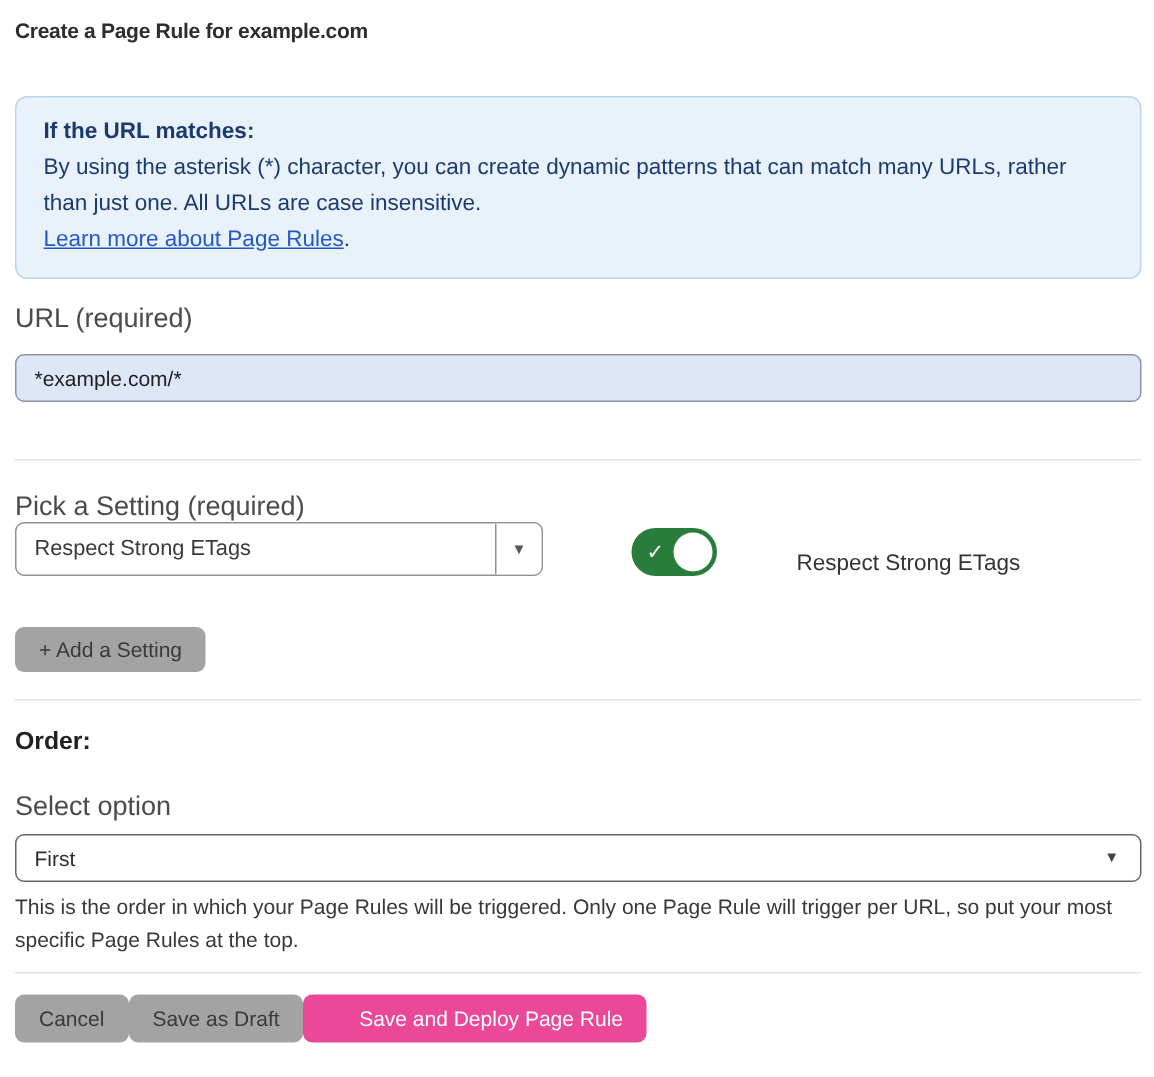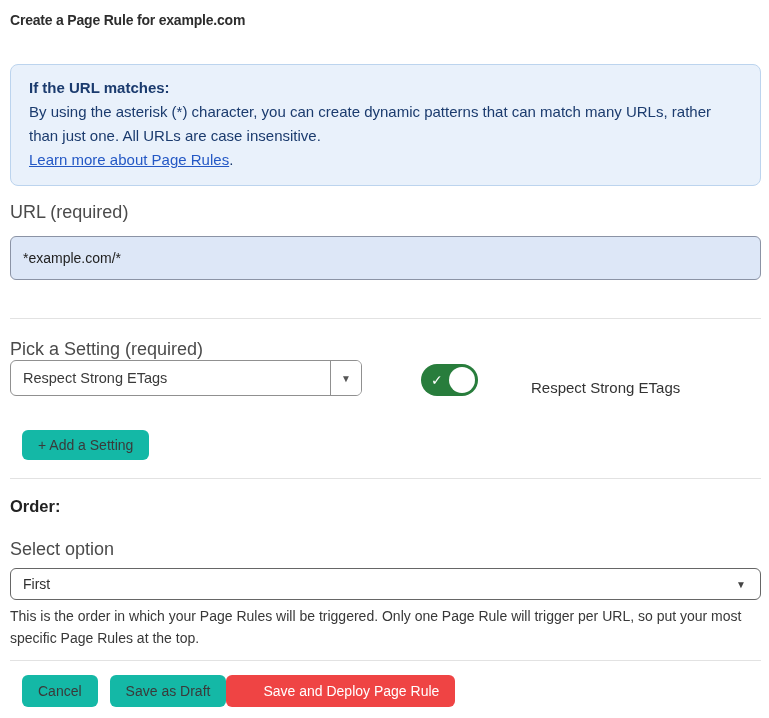--- a/index.html
+++ b/index.html
@@ -42,21 +42,21 @@
   .field-label {
     font-size: 18px;
     color: #4b4b4b;
     margin-bottom: 13px;
   }
 
   
   .url-input {
     display: block;
     width: 100%;
-    height: 44px;
+    height: 32px;
     background: #dde7f7;
     border: 1px solid #8b93a5;
     border-radius: 6px;
     padding: 0 12px;
     font-size: 14px;
     color: #222222;
     font-family: "Liberation Sans", sans-serif;
     margin-bottom: 38px;
     outline: none;
   }
@@ -159,22 +159,22 @@
     align-items: center;
     justify-content: center;
     height: 32px;
     padding: 0 16px;
     border: none;
     border-radius: 6px;
     font-size: 14px;
     font-family: "Liberation Sans", sans-serif;
     cursor: pointer;
   }
-  .btn-gray { background: #14b8a6; color: #3a3a3a; margin-left: 12px; }
-  .btn-blue { background: #ef4444; color: #ffffff; padding-left: 37px; }
+  .btn-gray { background: #a3a3a3; color: #3a3a3a; }
+  .btn-blue { background: #ec4899; color: #ffffff; padding-left: 37px; }
   .add-setting-btn { height: 30px; margin-bottom: 18px; }
 
   
   .select-label { margin-bottom: 8px; }
   .order-select {
     position: relative;
     width: 100%;
     height: 32px;
     background: #ffffff;
     border: 1px solid #666666;

